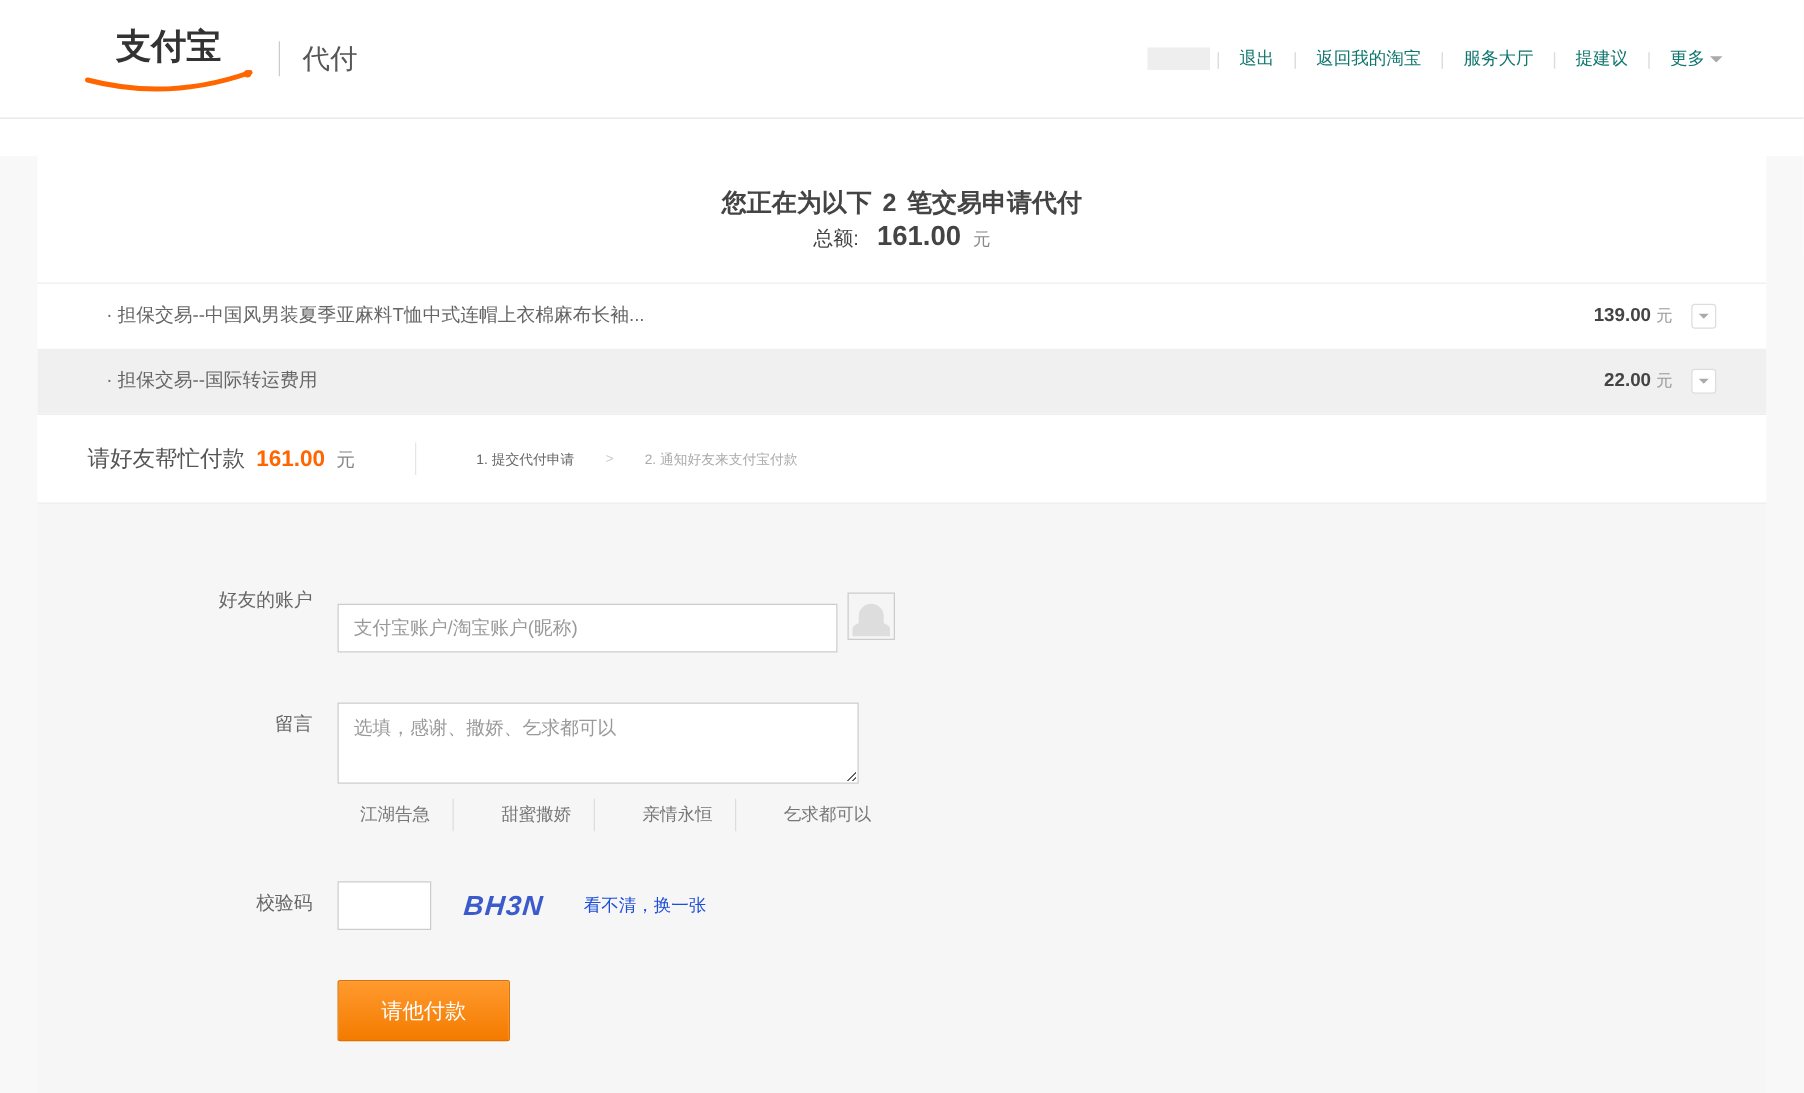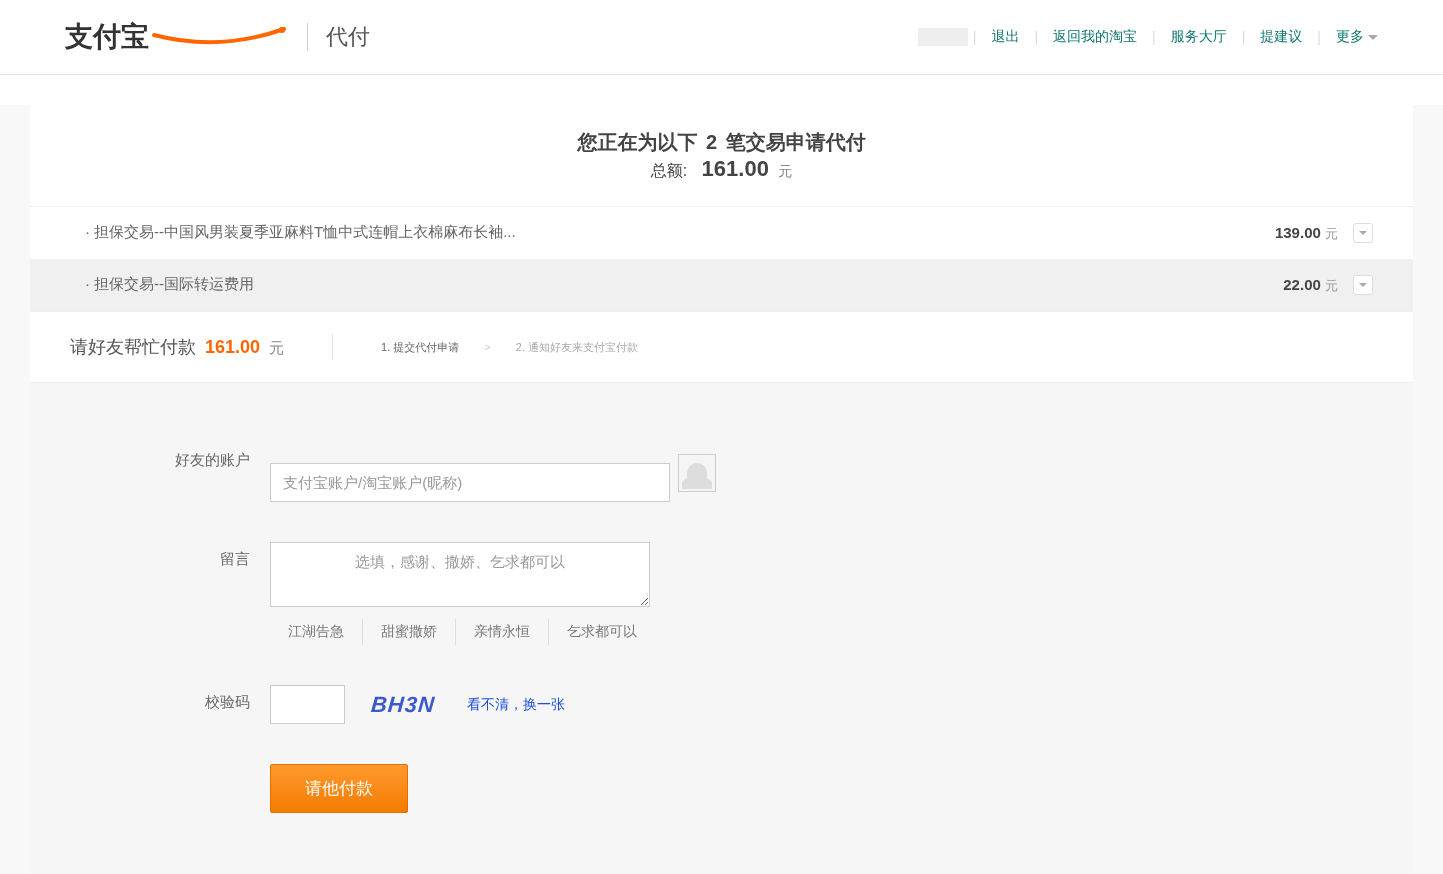--- a/index.html
+++ b/index.html
@@ -30,21 +30,21 @@
   font-weight: bold;
   color: #333;
 }
 .logo-swoosh {
   width: 140px;
   height: 20px;
   position: relative;
 }
 .logo-mark {
   display: flex;
-  flex-direction: row;
+  flex-direction: column;
   align-items: center;
 }
 .divider-v {
   width: 1px;
   height: 28px;
   background: #ccc;
 }
 .section-label {
   font-size: 22px;
   color: #555;
@@ -259,28 +259,28 @@
   content: "";
   position: absolute;
   bottom: -6px;
   left: -5px;
   width: 30px;
   height: 12px;
   background: #ddd;
   border-radius: 50% 50% 0 0;
 }
 .msg-textarea {
-  width: 380px;
+  width: 417px;
   height: 65px;
   resize: vertical;
-  text-align: center;
 }
 .msg-templates {
   display: flex;
   margin-top: 12px;
+  gap: 20px;
 }
 .msg-templates .tmpl {
   padding: 4px 18px;
   color: #777;
   cursor: pointer;
   font-size: 14px;
   border-right: 1px solid #ddd;
 }
 .msg-templates .tmpl:last-child { border-right: none; }
 .captcha-input {

